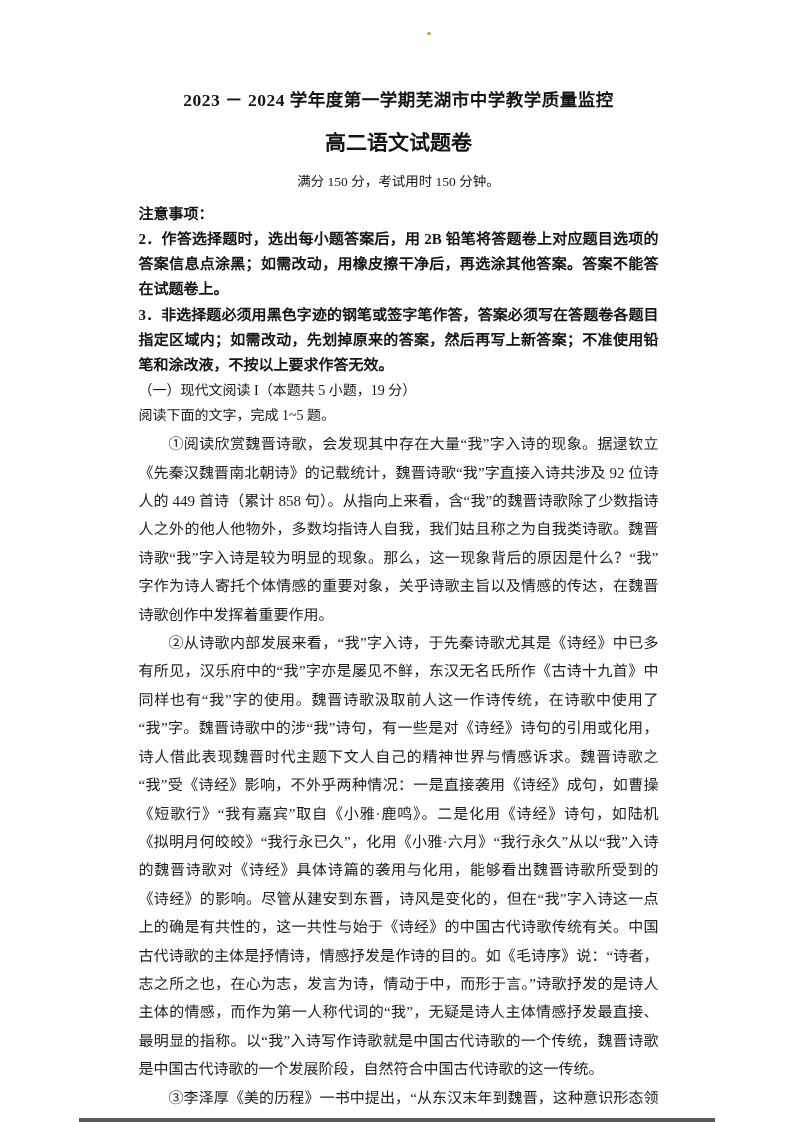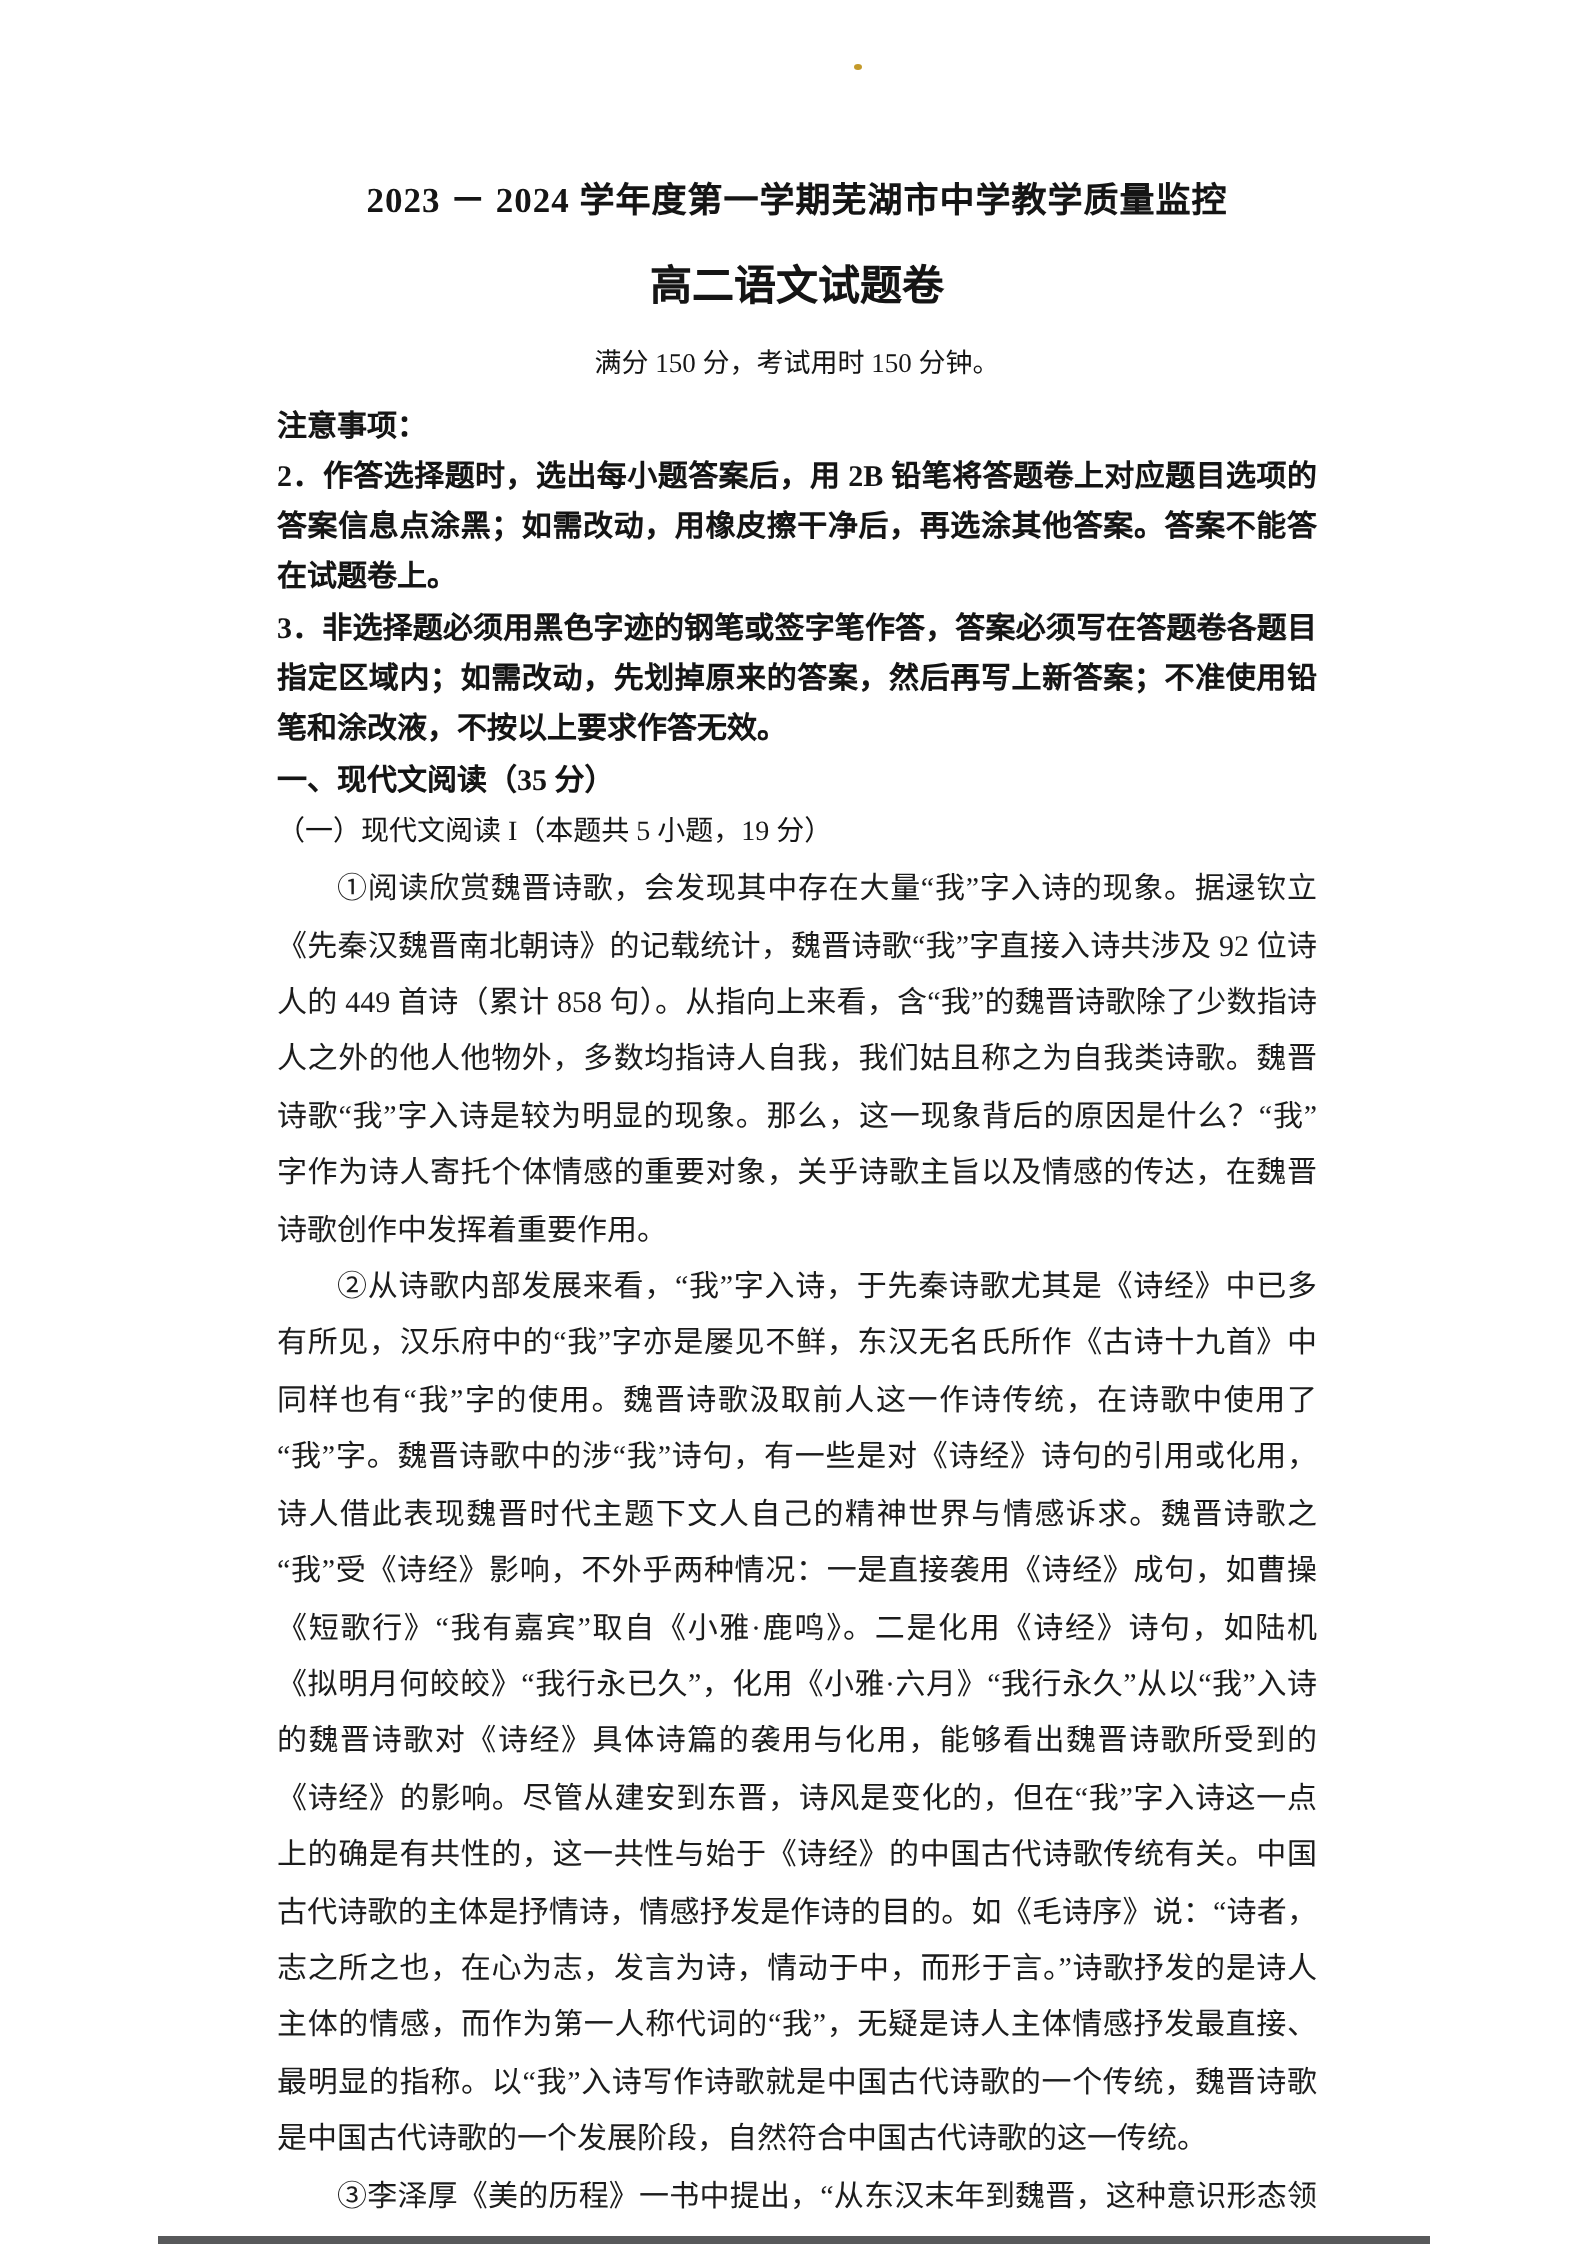--- a/index.html
+++ b/index.html
@@ -105,22 +105,22 @@
   <h2 class="paper-title">高二语文试题卷</h2>
   <p class="subtitle">满分 150 分，考试用时 150 分钟。</p>
 
   <div class="notice">
     <p class="notice-heading">注意事项：</p>
     <p class="notice-item">2．作答选择题时，选出每小题答案后，用 2B 铅笔将答题卷上对应题目选项的答案信息点涂黑；如需改动，用橡皮擦干净后，再选涂其他答案。答案不能答在试题卷上。</p>
     <p class="notice-item">3．非选择题必须用黑色字迹的钢笔或签字笔作答，答案必须写在答题卷各题目指定区域内；如需改动，先划掉原来的答案，然后再写上新答案；不准使用铅笔和涂改液，不按以上要求作答无效。</p>
   </div>
 
   <div class="section">
-    <p class="section-heading">一、现代文阅读（35 分）</p>
     <p class="subsection-heading">（一）现代文阅读 I（本题共 5 小题，19 分）</p>
+    <p class="reading-instruction">阅读下面的文字，完成 1~5 题。</p>
 
     <div class="passage">
       <p class="passage-paragraph">①阅读欣赏魏晋诗歌，会发现其中存在大量“我”字入诗的现象。据逯钦立《先秦汉魏晋南北朝诗》的记载统计，魏晋诗歌“我”字直接入诗共涉及 92 位诗人的 449 首诗（累计 858 句）。从指向上来看，含“我”的魏晋诗歌除了少数指诗人之外的他人他物外，多数均指诗人自我，我们姑且称之为自我类诗歌。魏晋诗歌“我”字入诗是较为明显的现象。那么，这一现象背后的原因是什么？“我”字作为诗人寄托个体情感的重要对象，关乎诗歌主旨以及情感的传达，在魏晋诗歌创作中发挥着重要作用。</p>
       <p class="passage-paragraph">②从诗歌内部发展来看，“我”字入诗，于先秦诗歌尤其是《诗经》中已多有所见，汉乐府中的“我”字亦是屡见不鲜，东汉无名氏所作《古诗十九首》中同样也有“我”字的使用。魏晋诗歌汲取前人这一作诗传统，在诗歌中使用了“我”字。魏晋诗歌中的涉“我”诗句，有一些是对《诗经》诗句的引用或化用，诗人借此表现魏晋时代主题下文人自己的精神世界与情感诉求。魏晋诗歌之“我”受《诗经》影响，不外乎两种情况：一是直接袭用《诗经》成句，如曹操《短歌行》“我有嘉宾”取自《小雅·鹿鸣》。二是化用《诗经》诗句，如陆机《拟明月何皎皎》“我行永已久”，化用《小雅·六月》“我行永久”从以“我”入诗的魏晋诗歌对《诗经》具体诗篇的袭用与化用，能够看出魏晋诗歌所受到的《诗经》的影响。尽管从建安到东晋，诗风是变化的，但在“我”字入诗这一点上的确是有共性的，这一共性与始于《诗经》的中国古代诗歌传统有关。中国古代诗歌的主体是抒情诗，情感抒发是作诗的目的。如《毛诗序》说：“诗者，志之所之也，在心为志，发言为诗，情动于中，而形于言。”诗歌抒发的是诗人主体的情感，而作为第一人称代词的“我”，无疑是诗人主体情感抒发最直接、最明显的指称。以“我”入诗写作诗歌就是中国古代诗歌的一个传统，魏晋诗歌是中国古代诗歌的一个发展阶段，自然符合中国古代诗歌的这一传统。</p>
       <p class="passage-paragraph">③李泽厚《美的历程》一书中提出，“从东汉末年到魏晋，这种意识形态领域内的新思潮，简单来说，就是人的觉醒”“即在怀疑和否定旧有传统标准和信仰价值的条件下，人对自己生命、意义、命运的重新发现、思索、把握和追求”。个体存在的强烈意识即人自身的觉醒，魏晋“人的觉醒”这一时代思潮，自然会体现在魏晋诗人的诗歌创作中。而以“我”字入诗，适合直抒胸臆，适合表现强烈归结于自我的主体情感，彰显主体</p>
     </div>
   </div>
 
   <div class="bottom-edge-bar"></div>
 </div>

